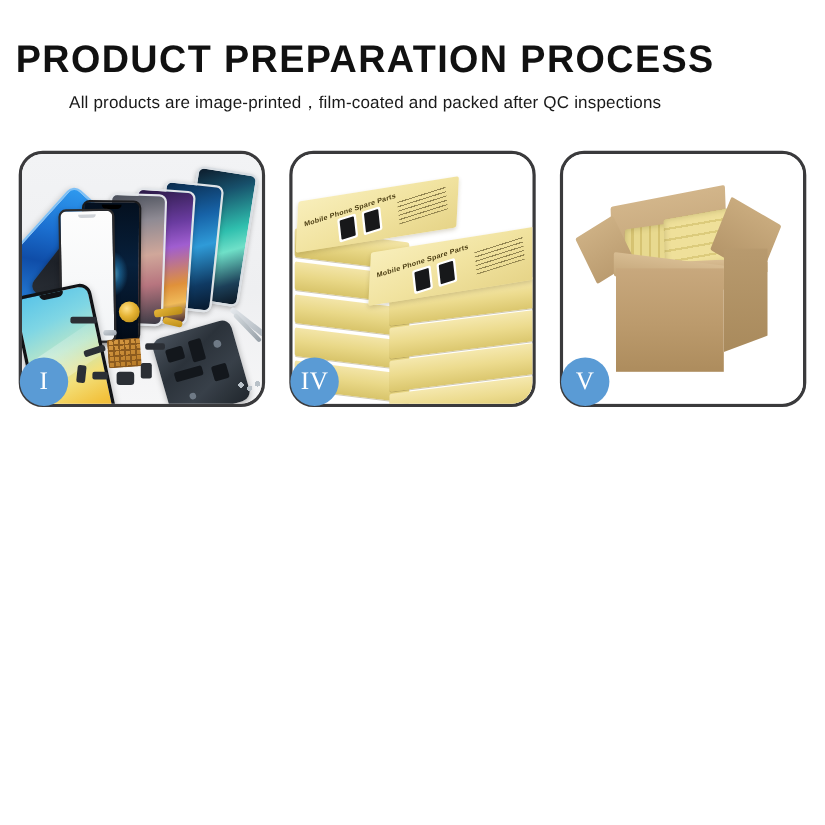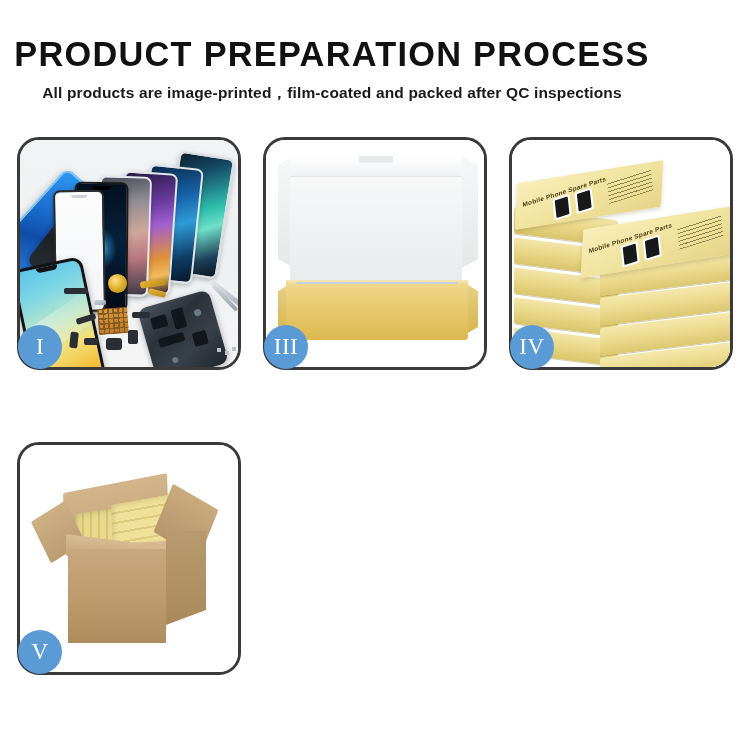--- a/index.html
+++ b/index.html
@@ -27,21 +27,21 @@
     font-weight: 700;
     letter-spacing: 1.3px;
     color: #111111;
     line-height: 40px;
     white-space: nowrap;
     transform: scaleX(0.98);
   }
   .subtitle {
     font-family: "Liberation Sans", sans-serif;
     font-size: 15.5px;
-    font-weight: 700;
+    font-weight: 400;
     color: #1a1a1a;
     margin-top: 9px;
     letter-spacing: 0.15px;
     white-space: nowrap;
   }
 
   
   .grid {
     position: absolute;
     left: 0;
@@ -647,34 +647,20 @@
       <span class="part silver" style="left:74px;top:160px;width:12px;height:5px;"></span>
 
       <div class="tweezer"></div>
       <div class="tweezer2"></div>
       <div class="screws"></div>
     </div>
     <div class="badge">I</div>
   </div>
 
 
-  <div class="panel">
-    <div class="panel-inner">
-      <div class="p3-bg"></div>
-      <div class="box3-lid-fl l"></div>
-      <div class="box3-lid-fl r"></div>
-      <div class="box3-lid"></div>
-      <div class="box3-sideL"></div>
-      <div class="box3-sideR"></div>
-      <div class="box3-rim"></div>
-      <div class="box3-fill"></div>
-      <div class="box3-body"></div>
-    </div>
-    <div class="badge">III</div>
-  </div>
 
   <div class="panel">
     <div class="panel-inner">
       <div class="p4-bg"></div>
       <div class="stack">
 
         <div class="ybox slabL" style="top:58px;"></div>
         <div class="ybox slabL" style="top:88px;"></div>
         <div class="ybox slabL" style="top:118px;"></div>
         <div class="ybox slabL" style="top:148px;"></div>

